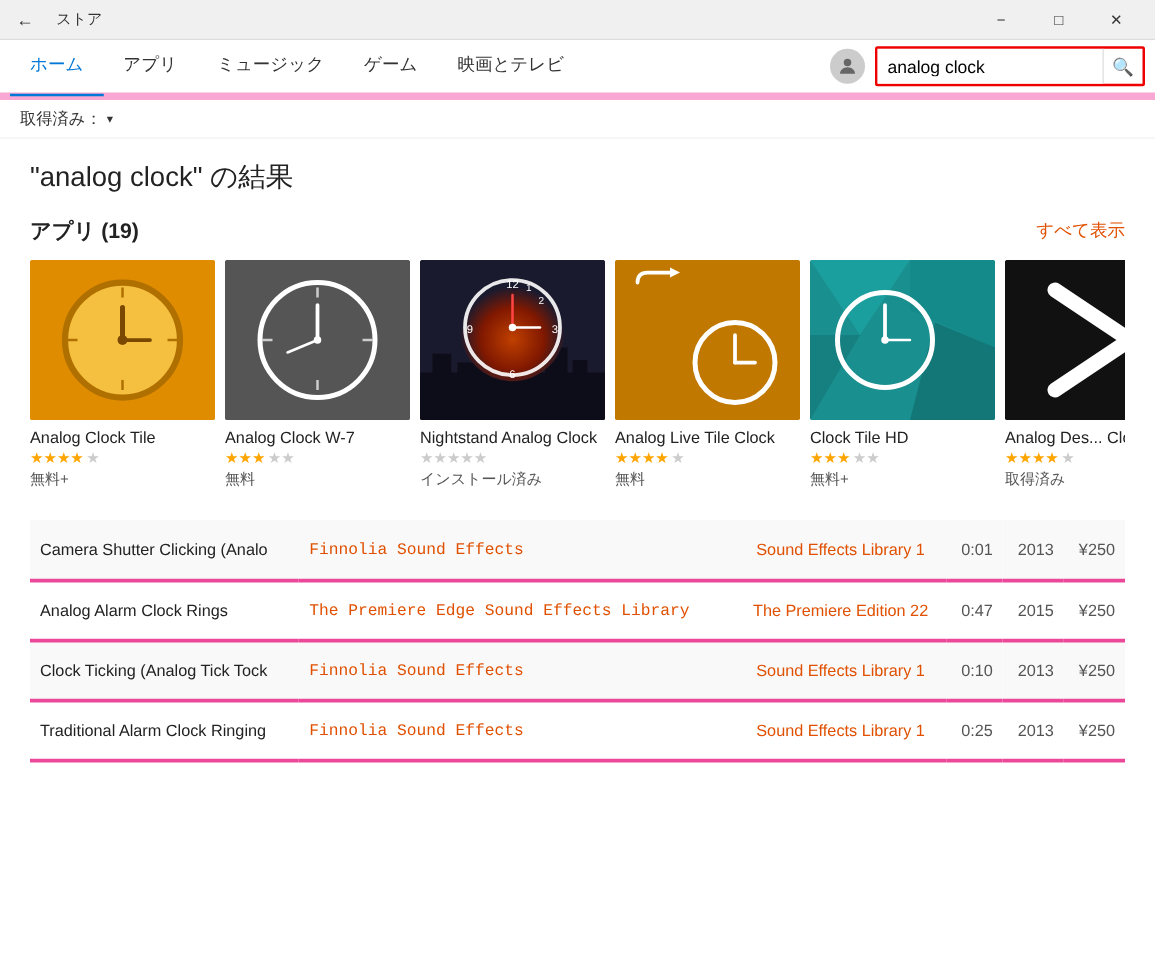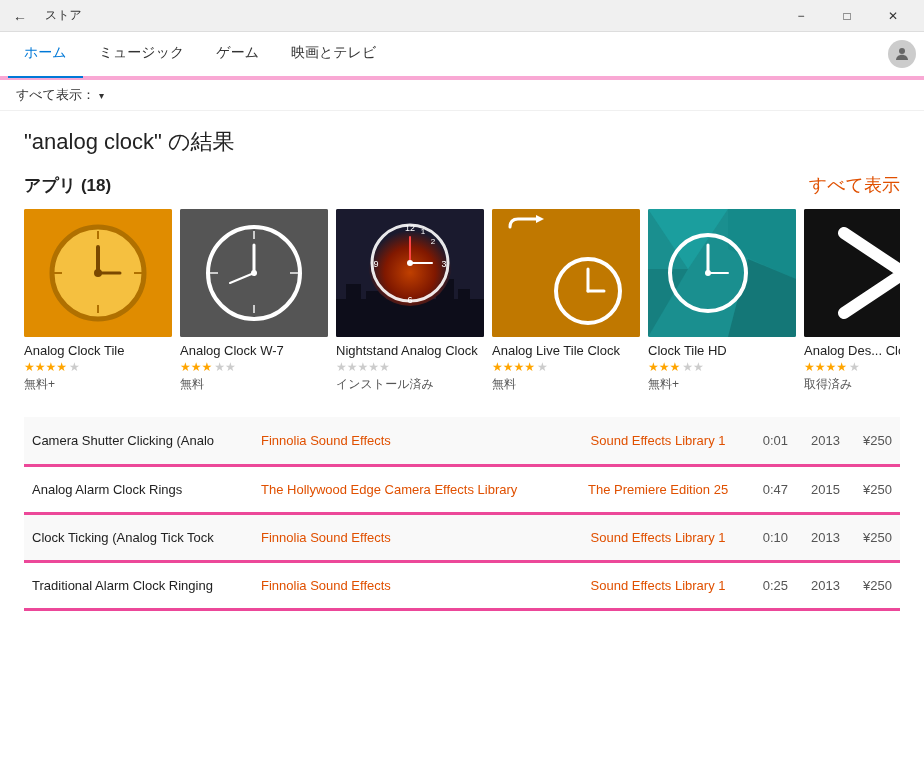--- a/index.html
+++ b/index.html
@@ -51,21 +51,21 @@
       cursor: pointer; font-size: 12px; color: #333;
       background: none;
       border: none;
     }
 
     .navbar {
       display: flex;
       align-items: center;
       height: 48px;
       background: #fff;
-      border-bottom: 4px solid #f9a8d4;
+      border-bottom: 6px solid #f9a8d4;
       padding: 0 8px;
     }
     .nav-tab {
       padding: 0 16px;
       height: 48px;
       display: flex;
       align-items: center;
       font-size: 14px;
       color: #333;
       cursor: pointer;
@@ -146,21 +146,21 @@
       align-items: center;
       justify-content: space-between;
       margin-bottom: 12px;
     }
     .section-title {
       font-size: 17px;
       font-weight: 600;
       color: #222;
     }
     .see-all {
-      font-size: 18px;
+      font-size: 14px;
       color: #e05000;
       cursor: pointer;
       text-decoration: none;
     }
 
     .apps-row {
       display: flex;
       gap: 8px;
       overflow: hidden;
       margin-bottom: 24px;
@@ -219,21 +219,21 @@
       height: 48px;
     }
     .songs-list tr:nth-child(odd) { background: #f9f9f9; }
     .songs-list tr:nth-child(even) { background: #fff; }
     .songs-list td {
       padding: 4px 8px;
       font-size: 13px;
       color: #222;
       vertical-align: middle;
     }
-    .songs-list td.artist { color: #e05000; cursor: pointer; }
+    .songs-list td.artist { color: #e05000; cursor: pointer; font-family: Liberation Mono, monospace; }
     .songs-list td.album { color: #e05000; cursor: pointer; text-align: center; }
     .songs-list td.duration, .songs-list td.year, .songs-list td.price {
       color: #555;
       text-align: right;
     }
   </style>
 </head>
 <body>
 
 <div class="window">
@@ -243,47 +243,52 @@
     <span class="titlebar-title">ストア</span>
     <div class="titlebar-controls">
       <button class="titlebar-btn">−</button>
       <button class="titlebar-btn">□</button>
       <button class="titlebar-btn close">✕</button>
     </div>
   </div>
 
   <div class="navbar">
     <div class="nav-tab active">ホーム</div>
+    <div class="nav-tab">アプリ</div>
     <div class="nav-tab">ミュージック</div>
     <div class="nav-tab">ゲーム</div>
     <div class="nav-tab">映画とテレビ</div>
 
     <div class="search-area">
       <div class="user-icon">
         <svg width="18" height="18" viewBox="0 0 24 24" fill="#666">
             <circle cx="12" cy="8" r="4"></circle>
             <path d="M4 20c0-4 3.6-7 8-7s8 3 8 7"></path>
           </svg>
       </div>
+      <div class="search-box">
+        <input class="search-input" type="text" value="analog clock" style="">
+        <button class="search-btn">🔍</button>
+      </div>
     </div>
   </div>
 
   <div class="filter-bar">
-    <span>すべて表示：</span>
+    <span>取得済み：</span>
     <span class="chevron">▾</span>
   </div>
 
   <div class="content">
 
     <div class="page-title">
       <span>"analog clock"</span><span> の結果</span>
     </div>
 
     <div class="section-header">
-      <span class="section-title">アプリ (18)</span>
+      <span class="section-title">アプリ (19)</span>
       <a class="see-all" href="#">すべて表示</a>
     </div>
 
     <div class="apps-row">
 
       <div class="app-card">
         <div class="app-thumb thumb-1">
           <svg viewBox="0 0 148 128" xmlns="http://www.w3.org/2000/svg">
             <rect width="148" height="128" fill="#e08c00"></rect>
             <circle cx="74" cy="64" r="46" fill="#f5c040" stroke="#b07000" stroke-width="5"></circle>
@@ -445,22 +450,22 @@
           <tr>
             <td>Camera Shutter Clicking (Analo</td>
             <td class="artist">Finnolia Sound Effects</td>
             <td class="album">Sound Effects Library 1</td>
             <td class="duration">0:01</td>
             <td class="year">2013</td>
             <td class="price">¥250</td>
           </tr>
           <tr>
             <td>Analog Alarm Clock Rings</td>
-            <td class="artist">The Hollywood Edge Camera Effects Library</td>
-            <td class="album">The Premiere Edition 25</td>
+            <td class="artist">The Premiere Edge Sound Effects Library</td>
+            <td class="album">The Premiere Edition 22</td>
             <td class="duration">0:47</td>
             <td class="year">2015</td>
             <td class="price">¥250</td>
           </tr>
           <tr>
             <td>Clock Ticking (Analog Tick Tock</td>
             <td class="artist">Finnolia Sound Effects</td>
             <td class="album">Sound Effects Library 1</td>
             <td class="duration">0:10</td>
             <td class="year">2013</td>

